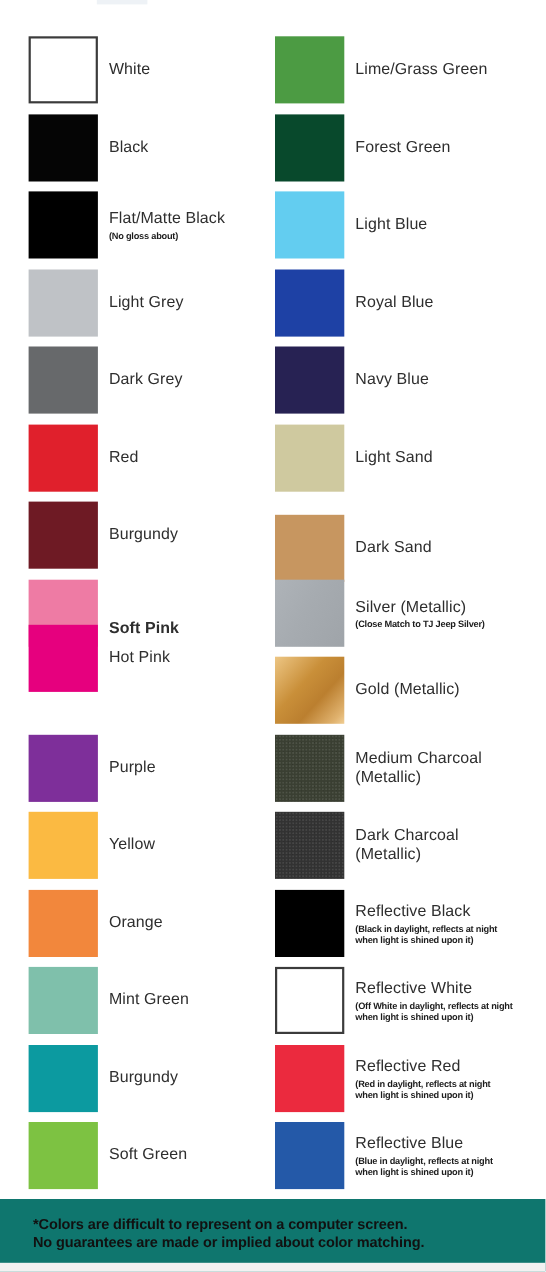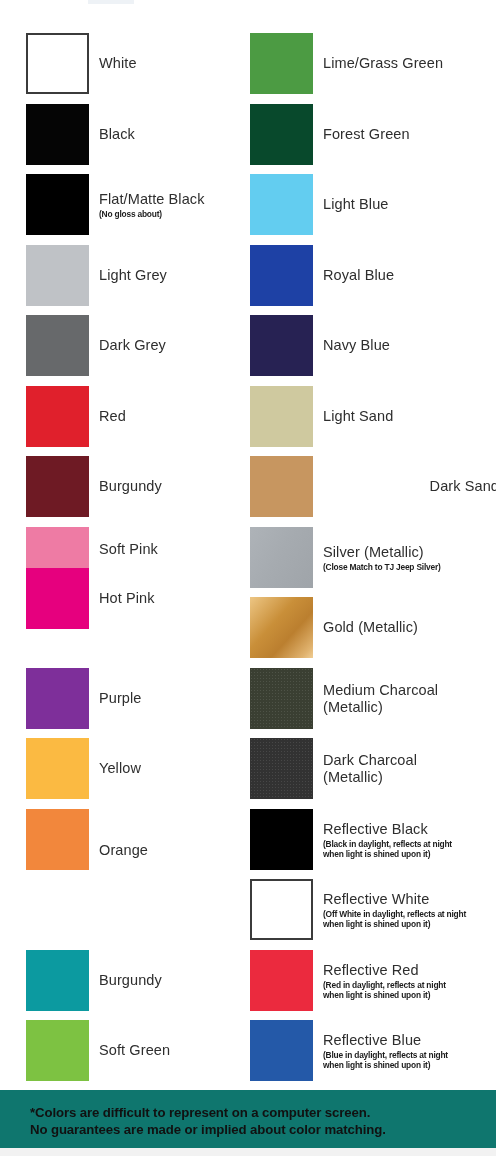--- a/index.html
+++ b/index.html
@@ -196,21 +196,21 @@
           </div>
         </div>
         <div class="swatch-row" style="top: 456px; height: 61px;">
           <div class="swatch" style="background: rgb(110, 26, 36);"></div>
           <div class="label-block" style="top: 22px;">
             <div class="label-name">Burgundy</div>
           </div>
         </div>
         <div class="swatch-row" style="top: 526.5px; height: 61px;">
           <div class="swatch" style="background: rgb(238, 123, 164);"></div>
-          <div class="label-block" style="top: 14px;">
+          <div class="label-block" style="top: 36px; font-weight: bold;">
             <div class="label-name">Soft Pink</div>
           </div>
         </div>
         <div class="swatch-row" style="top: 568px; height: 61px;">
           <div class="swatch" style="background: rgb(230, 0, 126);"></div>
           <div class="label-block" style="top: 22px;">
             <div class="label-name">Hot Pink</div>
           </div>
         </div>
         <div class="swatch-row" style="top: 667.5px; height: 61px;">
@@ -220,22 +220,28 @@
           </div>
         </div>
         <div class="swatch-row" style="top: 738px; height: 61px;">
           <div class="swatch" style="background: rgb(251, 186, 66);"></div>
           <div class="label-block" style="top: 22px;">
             <div class="label-name">Yellow</div>
           </div>
         </div>
         <div class="swatch-row" style="top: 808.5px; height: 61px;">
           <div class="swatch" style="background: rgb(242, 135, 60);"></div>
-          <div class="label-block" style="top: 22px; margin-top: 11px;">
+          <div class="label-block" style="top: 22px;">
             <div class="label-name">Orange</div>
+          </div>
+        </div>
+        <div class="swatch-row" style="top: 879px; height: 61px;">
+          <div class="swatch" style="background: rgb(127, 192, 171);"></div>
+          <div class="label-block" style="top: 22px;">
+            <div class="label-name">Mint Green</div>
           </div>
         </div>
         <div class="swatch-row" style="top: 949.5px; height: 61px;">
           <div class="swatch" style="background: rgb(12, 154, 160);"></div>
           <div class="label-block" style="top: 22px;">
             <div class="label-name">Burgundy</div>
           </div>
         </div>
         <div class="swatch-row" style="top: 1020px; height: 61px;">
           <div class="swatch" style="background: rgb(125, 194, 66);"></div>
@@ -274,21 +280,21 @@
           <div class="label-block" style="top: 22px;">
             <div class="label-name">Navy Blue</div>
           </div>
         </div>
         <div class="swatch-row" style="top: 385.5px; height: 61px;">
           <div class="swatch" style="background: rgb(207, 201, 159);"></div>
           <div class="label-block" style="top: 22px;">
             <div class="label-name">Light Sand</div>
           </div>
         </div>
-        <div class="swatch-row" style="top: 456px; height: 61px; text-align: right;">
+        <div class="swatch-row" style="top: 468px; height: 61px;">
           <div class="swatch" style="background: rgb(199, 150, 96);"></div>
           <div class="label-block" style="top: 22px;">
             <div class="label-name">Dark Sand</div>
           </div>
         </div>
         <div class="swatch-row" style="top: 526.5px; height: 61px;">
           <div class="swatch" style="background: linear-gradient(120deg, rgb(174, 179, 184) 0%, rgb(166, 171, 176) 45%, rgb(159, 164, 169) 100%);"></div>
           <div class="label-block" style="top: 17px;">
             <div class="label-name">Silver (Metallic)</div>
             <div class="label-note">(Close Match to TJ Jeep Silver)</div>

